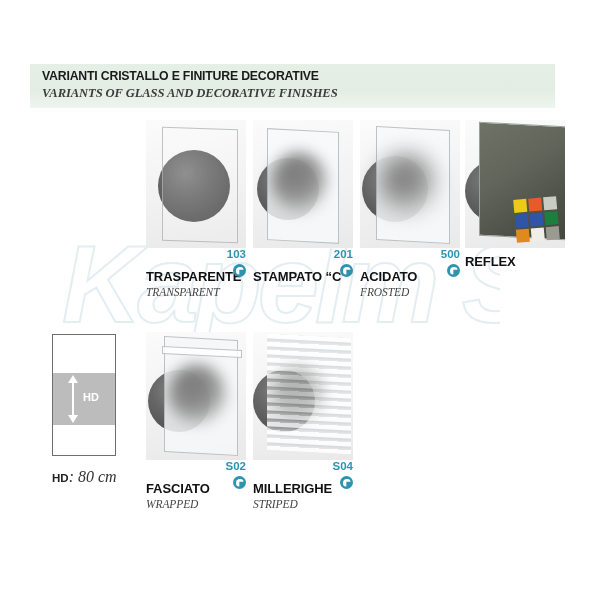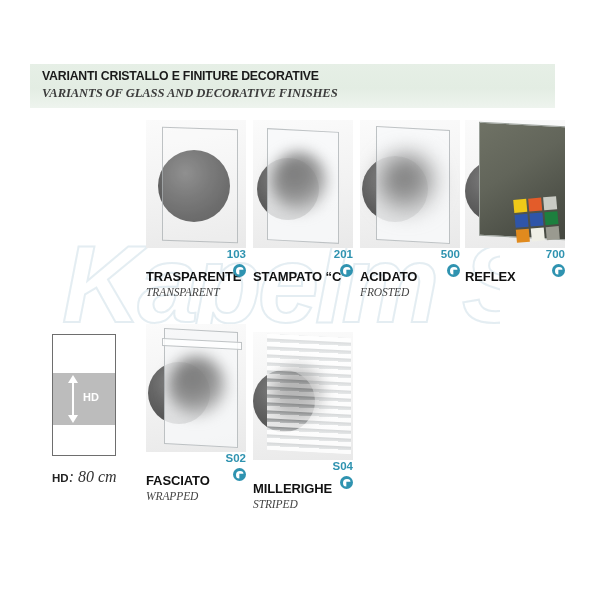--- a/index.html
+++ b/index.html
@@ -307,42 +307,38 @@
       <div class="swatch" style="background:#e35c2a"></div>
       <div class="swatch" style="background:#c9cbc4"></div>
       <div class="swatch" style="background:#2f55a8"></div>
       <div class="swatch" style="background:#2f55a8"></div>
       <div class="swatch" style="background:#1d7f3e"></div>
       <div class="swatch" style="background:#e08a1e"></div>
       <div class="swatch" style="background:#efefe6"></div>
       <div class="swatch" style="background:#9a9a90"></div>
     </div>
   </div>
-  <div class="code-row">
-    <span class="code-num">700</span>
-    <span class="badge"></span>
-  </div>
   <div class="name-it">REFLEX</div>
   <div class="name-en"></div>
 </div>
 
 <div id="hd-diagram">
   <div id="hd-band"></div>
   <svg id="hd-arrow" viewBox="0 0 14 48">
     <line x1="7" y1="6" x2="7" y2="42" stroke="#ffffff" stroke-width="2"></line>
     <polygon points="7,0 12,8 2,8" fill="#ffffff"></polygon>
     <polygon points="7,48 12,40 2,40" fill="#ffffff"></polygon>
   </svg>
   <div id="hd-label">HD</div>
 </div>
 <div id="hd-caption">
   <span class="hd-bold">HD</span><span class="hd-ital">: 80 cm</span>
 </div>
 
-<div class="sample" style="left:146px; top:324px;">
+<div class="sample" style="left:146px; top:332px;">
   <div class="thumb">
     <div class="bg-wall"></div>
     <div class="sphere" style="left:2px; top:38px; width:62px; height:62px;"></div>
     <div class="pane-edge" style="left:18px; top:6px; width:72px; height:114px; transform:skewY(3deg); background:rgba(246,247,248,0.86);"></div>
     <div class="blur-sphere" style="left:22px; top:32px; width:58px; height:60px;"></div>
     <div class="pane-edge" style="left:16px; top:16px; width:78px; height:6px; transform:skewY(3deg); background:rgba(255,255,255,0.8);"></div>
   </div>
   <div class="code-row">
     <span class="code-num">S02</span>
     <span class="badge"></span>

